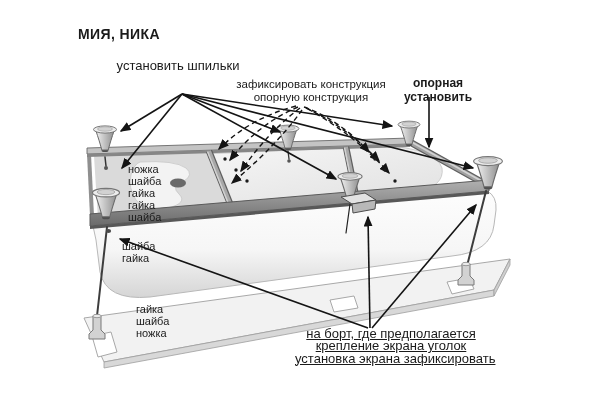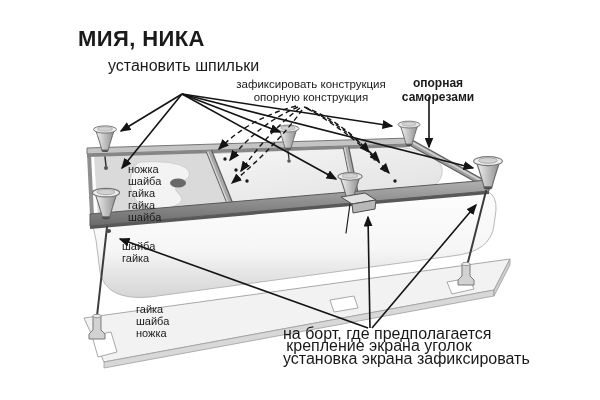--- a/index.html
+++ b/index.html
@@ -5,28 +5,28 @@
   html,body{margin:0;padding:0;background:#fff;}
   #stage{
     position:relative;width:600px;height:400px;background:#ffffff;
     font-family:"Liberation Sans",sans-serif;color:#1a1a1a;overflow:hidden;
   }
   #stage svg{position:absolute;left:0;top:0;}
   .lbl{position:absolute;color:#1a1a1a;}
   .lbl .ln{white-space:nowrap;}
   .center{text-align:center;}
   .bold{font-weight:700;margin-top:12px;}
-  #title{left:78px;top:26px;font-size:22px;font-weight:700;letter-spacing:.4px;}
-  #lbl-install{left:108px;top:59px;width:140px;font-size:16px;line-height:13px;}
+  #title{left:78px;top:26px;font-size:14px;font-weight:700;letter-spacing:.4px;}
+  #lbl-install{left:108px;top:59px;width:140px;font-size:13px;line-height:13px;}
   #lbl-fix{left:225px;top:78px;width:172px;font-size:11.5px;line-height:12.5px;}
   #lbl-support{left:392px;top:65px;width:92px;font-size:12px;line-height:13.5px;}
   #lbl-stack-top{left:128px;top:163px;font-size:11px;line-height:12px;}
   #lbl-washer-nut{left:122px;top:240px;font-size:11px;line-height:12px;}
   #lbl-stack-bottom{left:136px;top:303px;font-size:11px;line-height:12px;}
-  #lbl-screen{left:283px;top:328px;width:192px;font-size:16px;line-height:12.3px;}
+  #lbl-screen{left:295px;top:328px;width:192px;font-size:13px;line-height:12.3px;text-decoration:underline;}
 </style>
 </head>
 <body>
 
 <div id="stage">
 
   <svg width="600" height="400" viewBox="0 0 600 400">
     <defs>
       <marker id="ah" markerUnits="userSpaceOnUse" markerWidth="11" markerHeight="9" refX="9.5" refY="4.5" orient="auto">
         <path d="M0,0 L11,4.5 L0,9 Z" fill="#141414"></path>
@@ -194,21 +194,21 @@
     <div class="ln">установить шпильки</div>
   </div>
 
   <div id="lbl-fix" class="lbl center">
     <div class="ln">зафиксировать конструкция</div>
     <div class="ln">опорную конструкция</div>
   </div>
 
   <div id="lbl-support" class="lbl center bold">
     <div class="ln">опорная</div>
-    <div class="ln">саморезами</div>
+    <div class="ln">установить</div>
   </div>
 
   <div id="lbl-stack-top" class="lbl">
     <div class="ln">ножка</div>
     <div class="ln">шайба</div>
     <div class="ln">гайка</div>
     <div class="ln">гайка</div>
     <div class="ln">шайба</div>
   </div>
 

